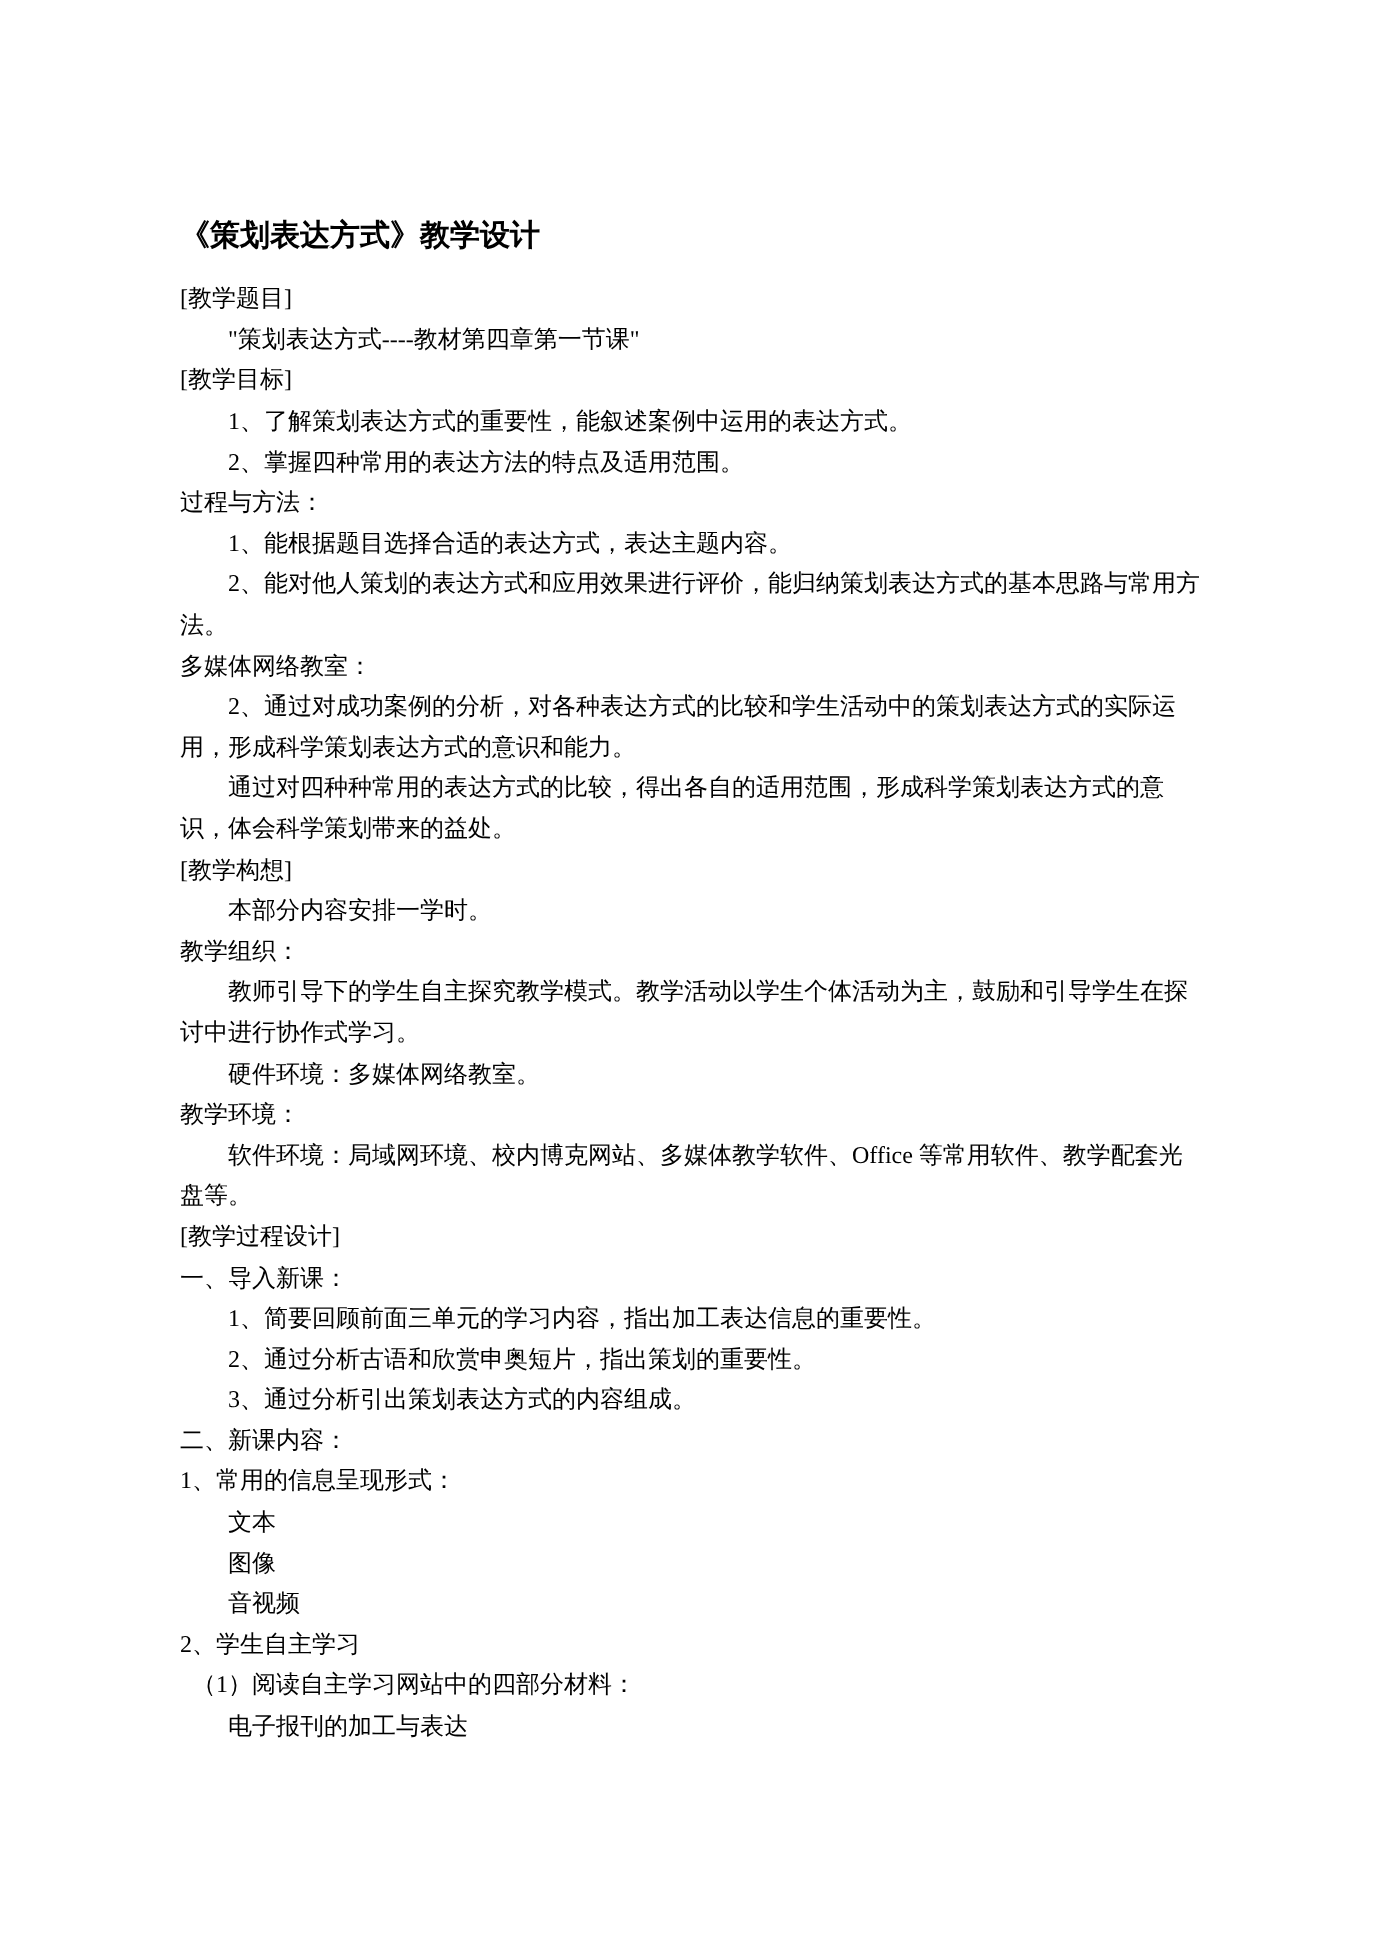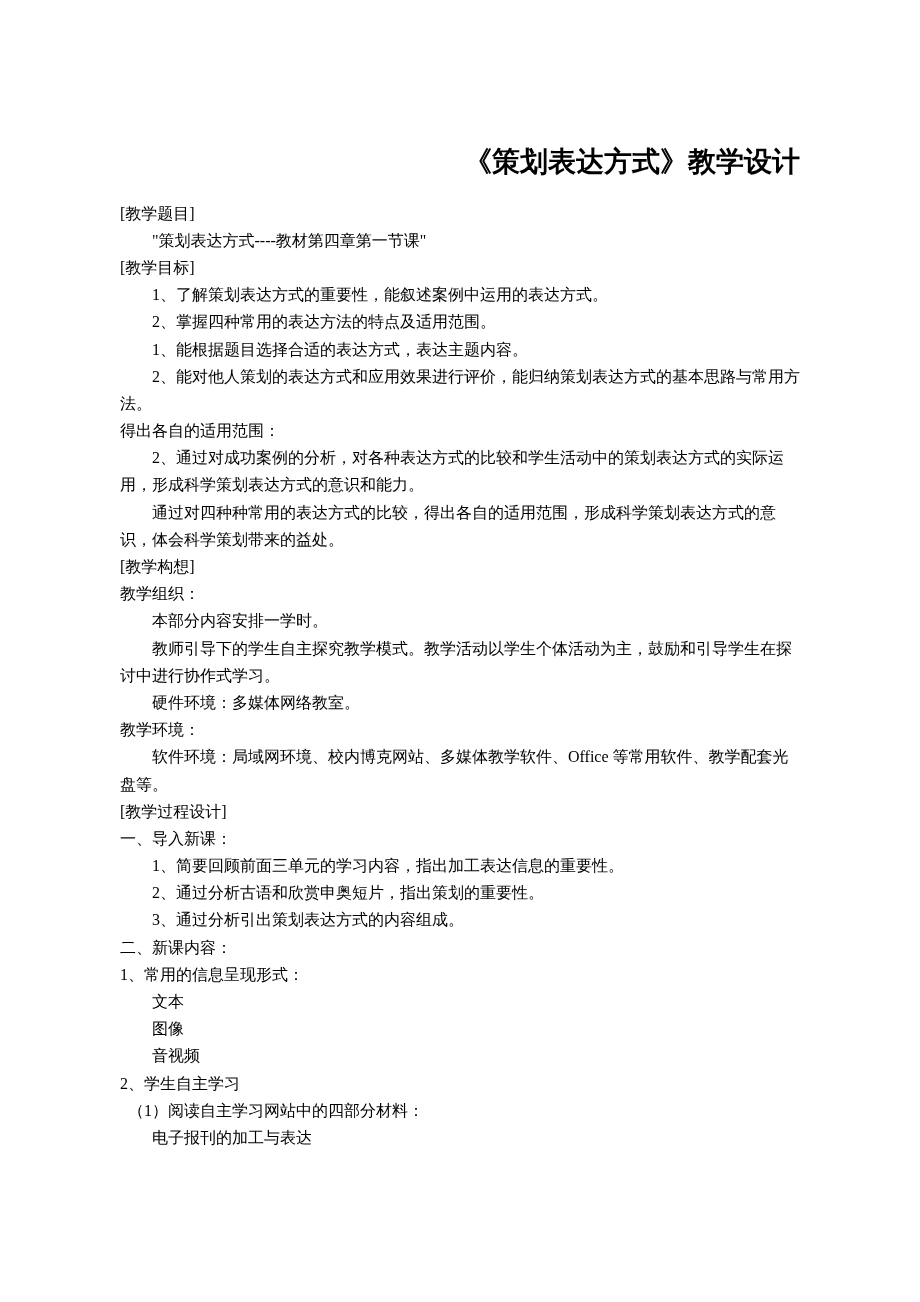--- a/index.html
+++ b/index.html
@@ -12,24 +12,24 @@
     line-height: 1.7;
   }
   .page {
     width: 920px;
     min-height: 1302px;
     box-sizing: border-box;
     padding: 140px 120px 100px 120px;
     position: relative;
   }
   h1 {
-    font-family: Liberation Mono, monospace;
-    font-size: 28px;
+    font-family: Liberation Serif, serif;
+    font-size: 20px;
     font-weight: bold;
-    text-align: right;
+    text-align: left;
     margin: 0 0 12px 0;
   }
   .line {
     margin: 0;
     white-space: pre-wrap;
   }
   .indent1 { padding-left: 2em; }
 </style>
 </head>
 <body>
@@ -37,30 +37,31 @@
 <div class="page">
 
   <h1>《策划表达方式》教学设计</h1>
 
   <p class="line">[教学题目]</p>
   <p class="line indent1">"策划表达方式----教材第四章第一节课"</p>
 
   <p class="line">[教学目标]</p>
   <p class="line indent1">1、了解策划表达方式的重要性，能叙述案例中运用的表达方式。</p>
   <p class="line indent1">2、掌握四种常用的表达方法的特点及适用范围。</p>
+  <p class="line">过程与方法：</p>
   <p class="line indent1">1、能根据题目选择合适的表达方式，表达主题内容。</p>
   <p class="line"><span style="display:inline-block;width:2em;"></span><span>2、能对他人策划的表达方式和应用效果进行评价，能归纳策划表达方式的基本思路与常用方法。</span></p>
-  <p class="line">得出各自的适用范围：</p>
+  <p class="line">多媒体网络教室：</p>
   <p class="line"><span style="display:inline-block;width:2em;"></span><span>2、通过对成功案例的分析，对各种表达方式的比较和学生活动中的策划表达方式的实际运用，形成科学策划表达方式的意识和能力。</span></p>
 
   <p class="line"><span style="display:inline-block;width:2em;"></span><span>通过对四种种常用的表达方式的比较，得出各自的适用范围，形成科学策划表达方式的意识，体会科学策划带来的益处。</span></p>
 
   <p class="line">[教学构想]</p>
+  <p class="line indent1">本部分内容安排一学时。</p>
   <p class="line">教学组织：</p>
-  <p class="line indent1">本部分内容安排一学时。</p>
   <p class="line"><span style="display:inline-block;width:2em;"></span><span>教师引导下的学生自主探究教学模式。教学活动以学生个体活动为主，鼓励和引导学生在探讨中进行协作式学习。</span></p>
   <p class="line indent1">硬件环境：多媒体网络教室。</p>
   <p class="line">教学环境：</p>
   <p class="line"><span style="display:inline-block;width:2em;"></span><span>软件环境：局域网环境、校内博克网站、多媒体教学软件、Office 等常用软件、教学配套光盘等。</span></p>
 
   <p class="line">[教学过程设计]</p>
   <p class="line">一、导入新课：</p>
   <p class="line indent1">1、简要回顾前面三单元的学习内容，指出加工表达信息的重要性。</p>
   <p class="line indent1">2、通过分析古语和欣赏申奥短片，指出策划的重要性。</p>
   <p class="line indent1">3、通过分析引出策划表达方式的内容组成。</p>

